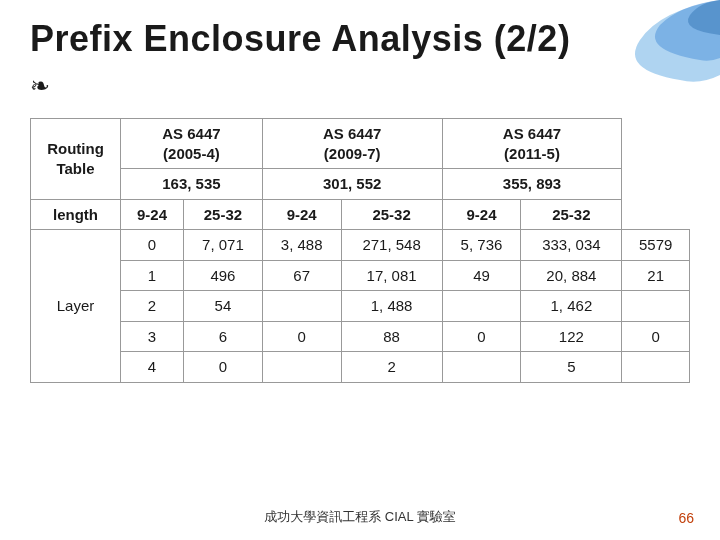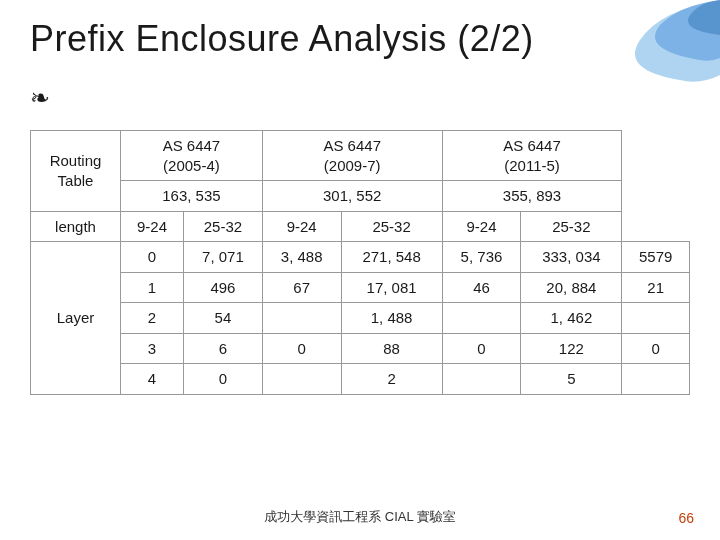--- a/index.html
+++ b/index.html
@@ -14,23 +14,23 @@
     }
 
     .page-content {
       position: relative;
       z-index: 1;
       padding: 18px 30px 10px 30px;
     }
 
     .main-title {
       font-size: 36px;
-      font-weight: normal;
+      font-weight: bold;
       color: #1a1a1a;
-      margin-bottom: 24px;
+      margin-bottom: 12px;
       letter-spacing: 0.5px;
     }
 
     .subtitle {
       font-size: 20px;
       color: #1a1a1a;
       margin-bottom: 18px;
       display: flex;
       align-items: center;
       gap: 6px;
@@ -52,21 +52,21 @@
     .data-table td, .data-table th {
       border: 1px solid #999;
       text-align: center;
       padding: 5px 8px;
       vertical-align: middle;
       line-height: 1.3;
     }
 
     .header-cell {
       background: #ffffff;
-      font-weight: normal;
+      font-weight: bold;
     }
 
     .cell-routing-table {
       width: 90px;
     }
 
     .footer-text {
       position: absolute;
       bottom: 14px;
       left: 50%;
@@ -144,21 +144,21 @@
         <td>271, 548</td>
         <td>5, 736</td>
         <td>333, 034</td>
         <td>5579</td>
       </tr>
       <tr>
         <td>1</td>
         <td>496</td>
         <td>67</td>
         <td>17, 081</td>
-        <td>46</td>
+        <td>49</td>
         <td>20, 884</td>
         <td>21</td>
       </tr>
       <tr>
         <td>2</td>
         <td>54</td>
         <td></td>
         <td>1, 488</td>
         <td></td>
         <td>1, 462</td>

